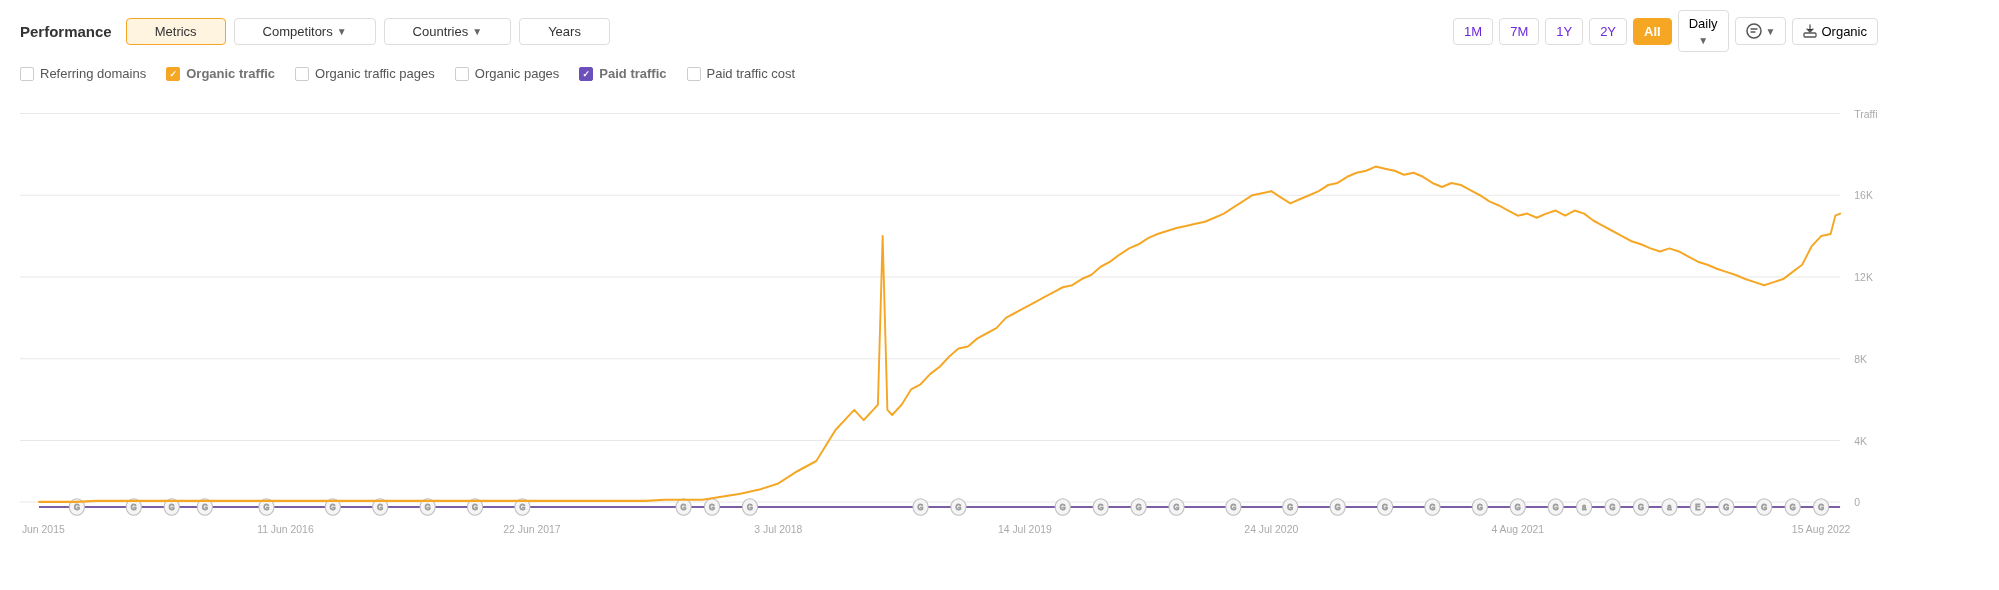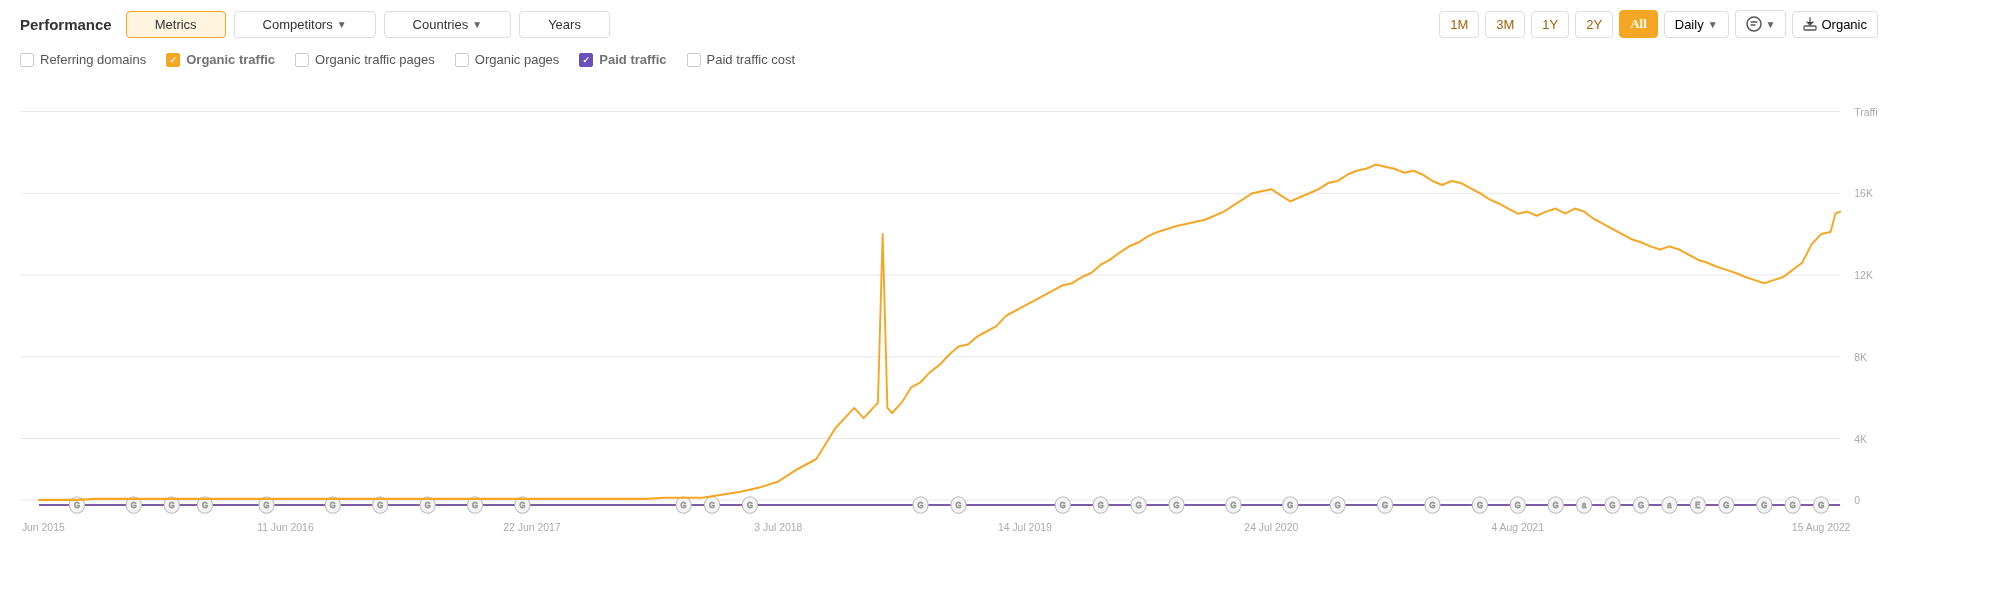--- a/index.html
+++ b/index.html
@@ -8,27 +8,27 @@
     
     
     .header-row { display: flex; align-items: center; justify-content: space-between; margin-bottom: 14px; }
     .header-left { display: flex; align-items: center; gap: 8px; }
     .performance-title { font-weight: 700; font-size: 15px; margin-right: 6px; }
     .btn { border: 1px solid #ddd; border-radius: 4px; padding: 5px 28px; cursor: pointer; background: #fff; font-size: 13px; color: #333; display: flex; align-items: center; gap: 4px; }
     .btn-orange-outline { background: #fff4e0; border-color: #f5a623; color: #333; font-weight: 500; }
     .chevron { font-size: 10px; color: #666; }
     
     .header-right { display: flex; align-items: center; gap: 6px; }
-    .time-btn { border: 1px solid #ddd; border-radius: 4px; padding: 5px 10px; cursor: pointer; background: #fff; font-size: 13px; color: #a16207; }
-    .time-btn-active { background: #f5a623; border-color: #f5a623; color: #fff; font-weight: 600; font-family: Liberation Serif, serif; }
-    .daily-btn { display: flex; align-items: center; gap: 4px; border: 1px solid #ddd; border-radius: 4px; padding: 5px 10px; cursor: pointer; background: #fff; font-size: 13px; }
+    .time-btn { border: 1px solid #ddd; border-radius: 4px; padding: 5px 10px; cursor: pointer; background: #fff; font-size: 13px; color: #6d28d9; }
+    .time-btn-active { background: #f5a623; border-color: #f5a623; color: #fff; font-weight: 600; }
+    .daily-btn { display: flex; align-items: center; gap: 4px; border: 1px solid #ddd; border-radius: 4px; padding: 5px 10px; cursor: pointer; background: #fff; font-size: 13px; flex-direction: column; }
     .icon-btn { border: 1px solid #ddd; border-radius: 4px; padding: 5px 10px; cursor: pointer; background: #fff; display: flex; align-items: center; gap: 4px; font-size: 13px; }
     
     
-    .metrics-row { display: flex; align-items: center; gap: 20px; margin-bottom: 24px; }
+    .metrics-row { display: flex; align-items: center; gap: 20px; margin-bottom: 12px; }
     .metric-item { display: flex; align-items: center; gap: 6px; cursor: pointer; }
     .checkbox { width: 14px; height: 14px; border: 1.5px solid #ccc; border-radius: 2px; display: inline-flex; align-items: center; justify-content: center; background: #fff; }
     .checkbox-checked { background: #f5a623; border-color: #f5a623; }
     .checkbox-checked-purple { background: #6b4fbb; border-color: #6b4fbb; }
     .checkmark { color: #fff; font-size: 9px; font-weight: 700; }
     .metric-label { font-size: 13px; color: #555; }
     .metric-label-bold { font-weight: 700; color: #737373; }
     
     
     .chart-area { position: relative; width: 100%; height: 460px; }
@@ -48,21 +48,21 @@
         <span class="chevron">▼</span>
       </button>
       <button class="btn">
         <span>Countries</span>
         <span class="chevron">▼</span>
       </button>
       <button class="btn">Years</button>
     </div>
     <div class="header-right">
       <button class="time-btn">1M</button>
-      <button class="time-btn">3M</button>
+      <button class="time-btn">7M</button>
       <button class="time-btn">1Y</button>
       <button class="time-btn">2Y</button>
       <button class="time-btn time-btn-active">All</button>
       <button class="daily-btn">
         <span>Daily</span>
         <span class="chevron">▼</span>
       </button>
       <button class="icon-btn">
         <svg width="16" height="16" viewBox="0 0 16 16">
             <circle cx="8" cy="8" r="7" fill="none" stroke="#555" stroke-width="1.5"></circle>

